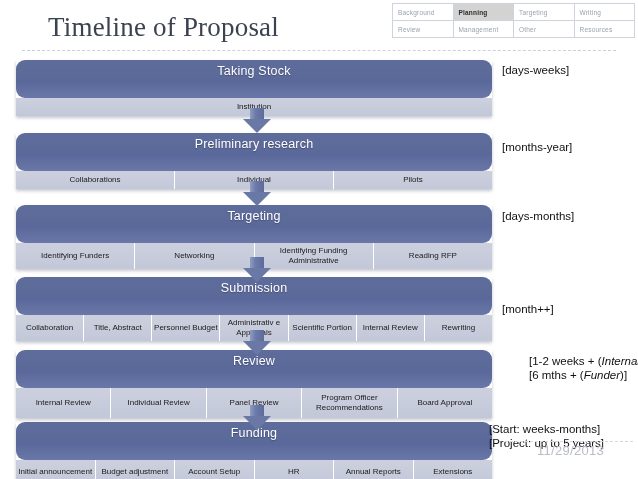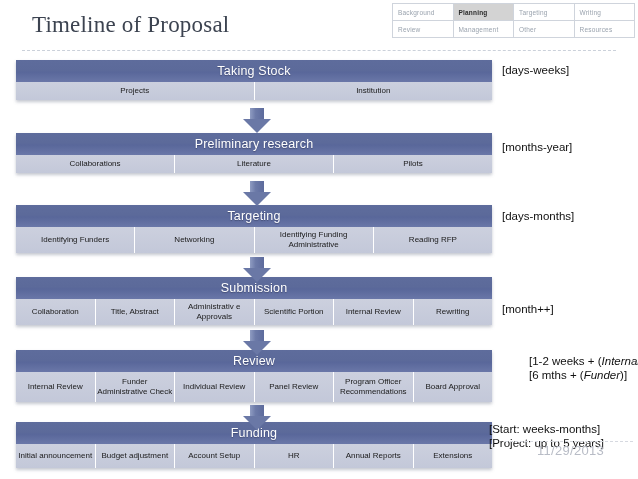--- a/index.html
+++ b/index.html
@@ -28,23 +28,23 @@
     background:#ffffff;
   }
   .nav-table td.active{
     background:#d3d3d3;
     color:#2b2b2b;
     font-weight:bold;
   }
 
   
   .slide-title{
-    position:absolute; left:32px; top:12px;
+    position:absolute; left:48px; top:12px;
     font-family:"Liberation Serif", serif;
-    font-size:23px;
+    font-size:27px;
     color:#3c4350;
     letter-spacing:.2px;
     white-space:nowrap;
   }
   .title-rule{
     position:absolute; left:22px; top:50px; width:594px;
     border-top:1px dashed #c3c9d4;
     opacity:.85;
   }
 
@@ -52,23 +52,24 @@
   .stage{
     position:absolute; left:16px; width:476px;
     box-shadow:0 2px 3px rgba(90,98,120,.35);
   }
   .stage-head{
     background:linear-gradient(to bottom,#5e6c9c 0%,#5c6a9a 45%,#59679a 55%,#6a77a8 100%);
     color:#ffffff;
     text-align:center;
     font-size:12.5px;
     line-height:22px;
-    height:22px;
+    height:38px;
     letter-spacing:.2px;
     text-shadow:0 1px 1px rgba(40,45,70,.45);
+    border-radius:9px;
   }
   .stage-row{
     display:flex;
     background:#c9cddc;
     background:linear-gradient(to bottom,#ccd0de 0%,#c3c8d9 100%);
   }
   .stage-cell{
     flex:1 1 0;
     border-left:1px solid #ffffff;
     color:#1a1a1a;
@@ -155,35 +156,34 @@
   </tr>
 </tbody>
   </table>
 
 <div class="slide-title">Timeline of Proposal</div>
 <div class="title-rule"></div>
 
 <div class="stage" style="top:60px;">
   <div class="stage-head">Taking Stock</div>
   <div class="stage-row h1">
-    <div class="stage-cell">Projects</div>
     <div class="stage-cell">Institution</div>
   </div>
 </div>
 <div class="arrow" style="top:108px;">
   <div class="shaft"></div>
   <div class="head"></div>
 </div>
 <div class="anno" style="top:64px;">[days-weeks]</div>
 
 <div class="stage" style="top:133px;">
   <div class="stage-head">Preliminary research</div>
   <div class="stage-row h2">
     <div class="stage-cell">Collaborations</div>
-    <div class="stage-cell">Literature</div>
+    <div class="stage-cell">Individual</div>
     <div class="stage-cell">Pilots</div>
   </div>
 </div>
 <div class="arrow" style="top:181px;">
   <div class="shaft"></div>
   <div class="head"></div>
 </div>
 <div class="anno" style="top:141px;">[months-year]</div>
 
 <div class="stage" style="top:205px;">
@@ -199,37 +199,37 @@
   <div class="shaft"></div>
   <div class="head"></div>
 </div>
 <div class="anno" style="top:210px;"><span>[days-months]</span></div>
 
 <div class="stage" style="top:277px;">
   <div class="stage-head">Submission</div>
   <div class="stage-row h4">
     <div class="stage-cell">Collaboration</div>
     <div class="stage-cell">Title, Abstract</div>
+    <div class="stage-cell">Personnel Budget</div>
     <div class="stage-cell">Administrativ e Approvals</div>
     <div class="stage-cell">Scientific Portion</div>
     <div class="stage-cell">Internal Review</div>
     <div class="stage-cell">Rewriting</div>
   </div>
 </div>
 <div class="arrow" style="top:330px;">
   <div class="shaft"></div>
   <div class="head"></div>
 </div>
 <div class="anno" style="top:281px;margin-top:22px;">[month++]</div>
 
 <div class="stage" style="top:350px;">
   <div class="stage-head">Review</div>
   <div class="stage-row h5">
     <div class="stage-cell">Internal Review</div>
-    <div class="stage-cell">Funder Administrative Check</div>
     <div class="stage-cell">Individual Review</div>
     <div class="stage-cell">Panel Review</div>
     <div class="stage-cell">Program Officer Recommendations</div>
     <div class="stage-cell">Board Approval</div>
   </div>
 </div>
 <div class="arrow" style="top:405px;">
   <div class="shaft"></div>
   <div class="head"></div>
 </div>

